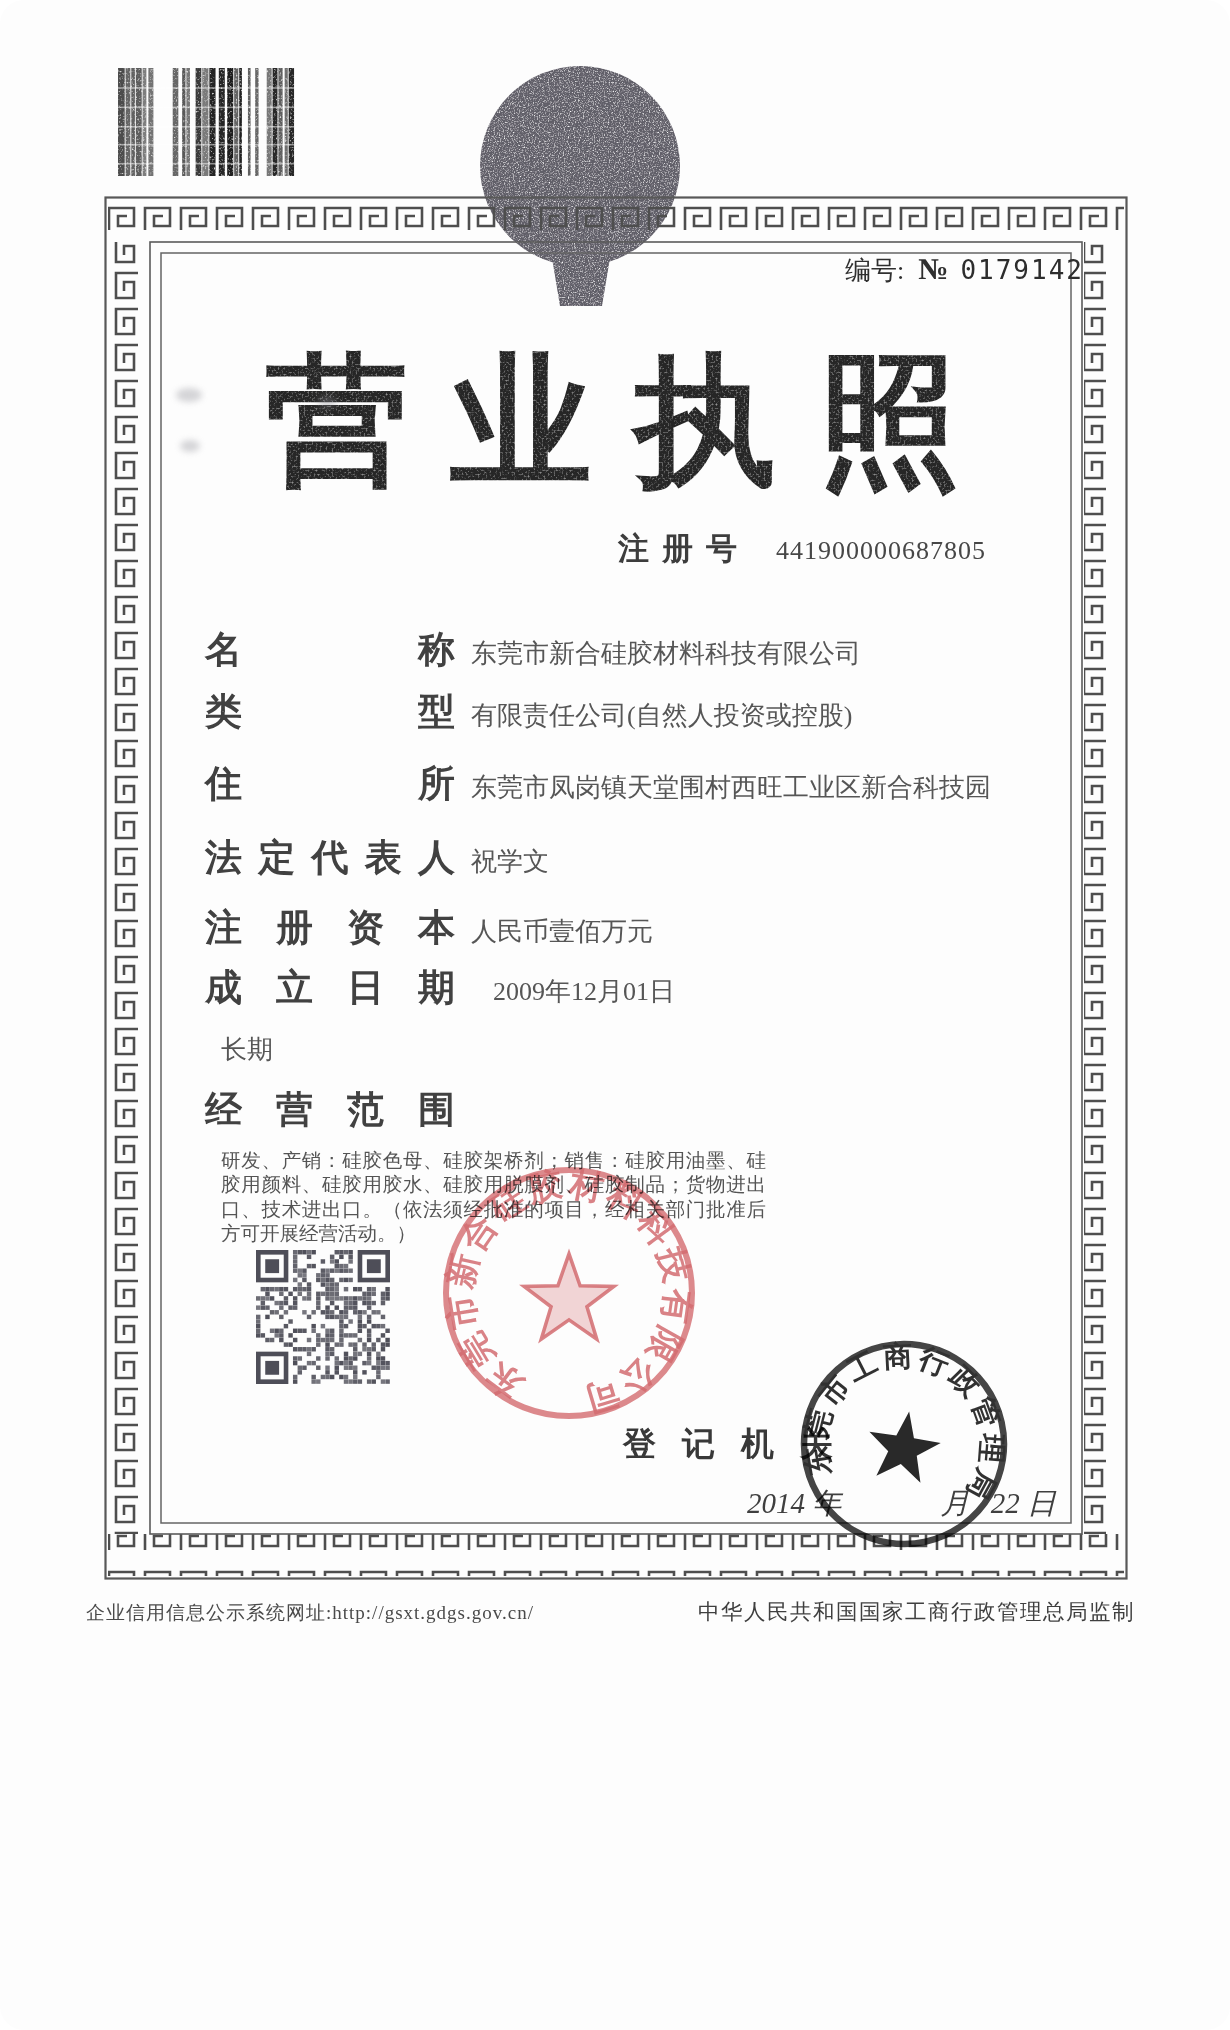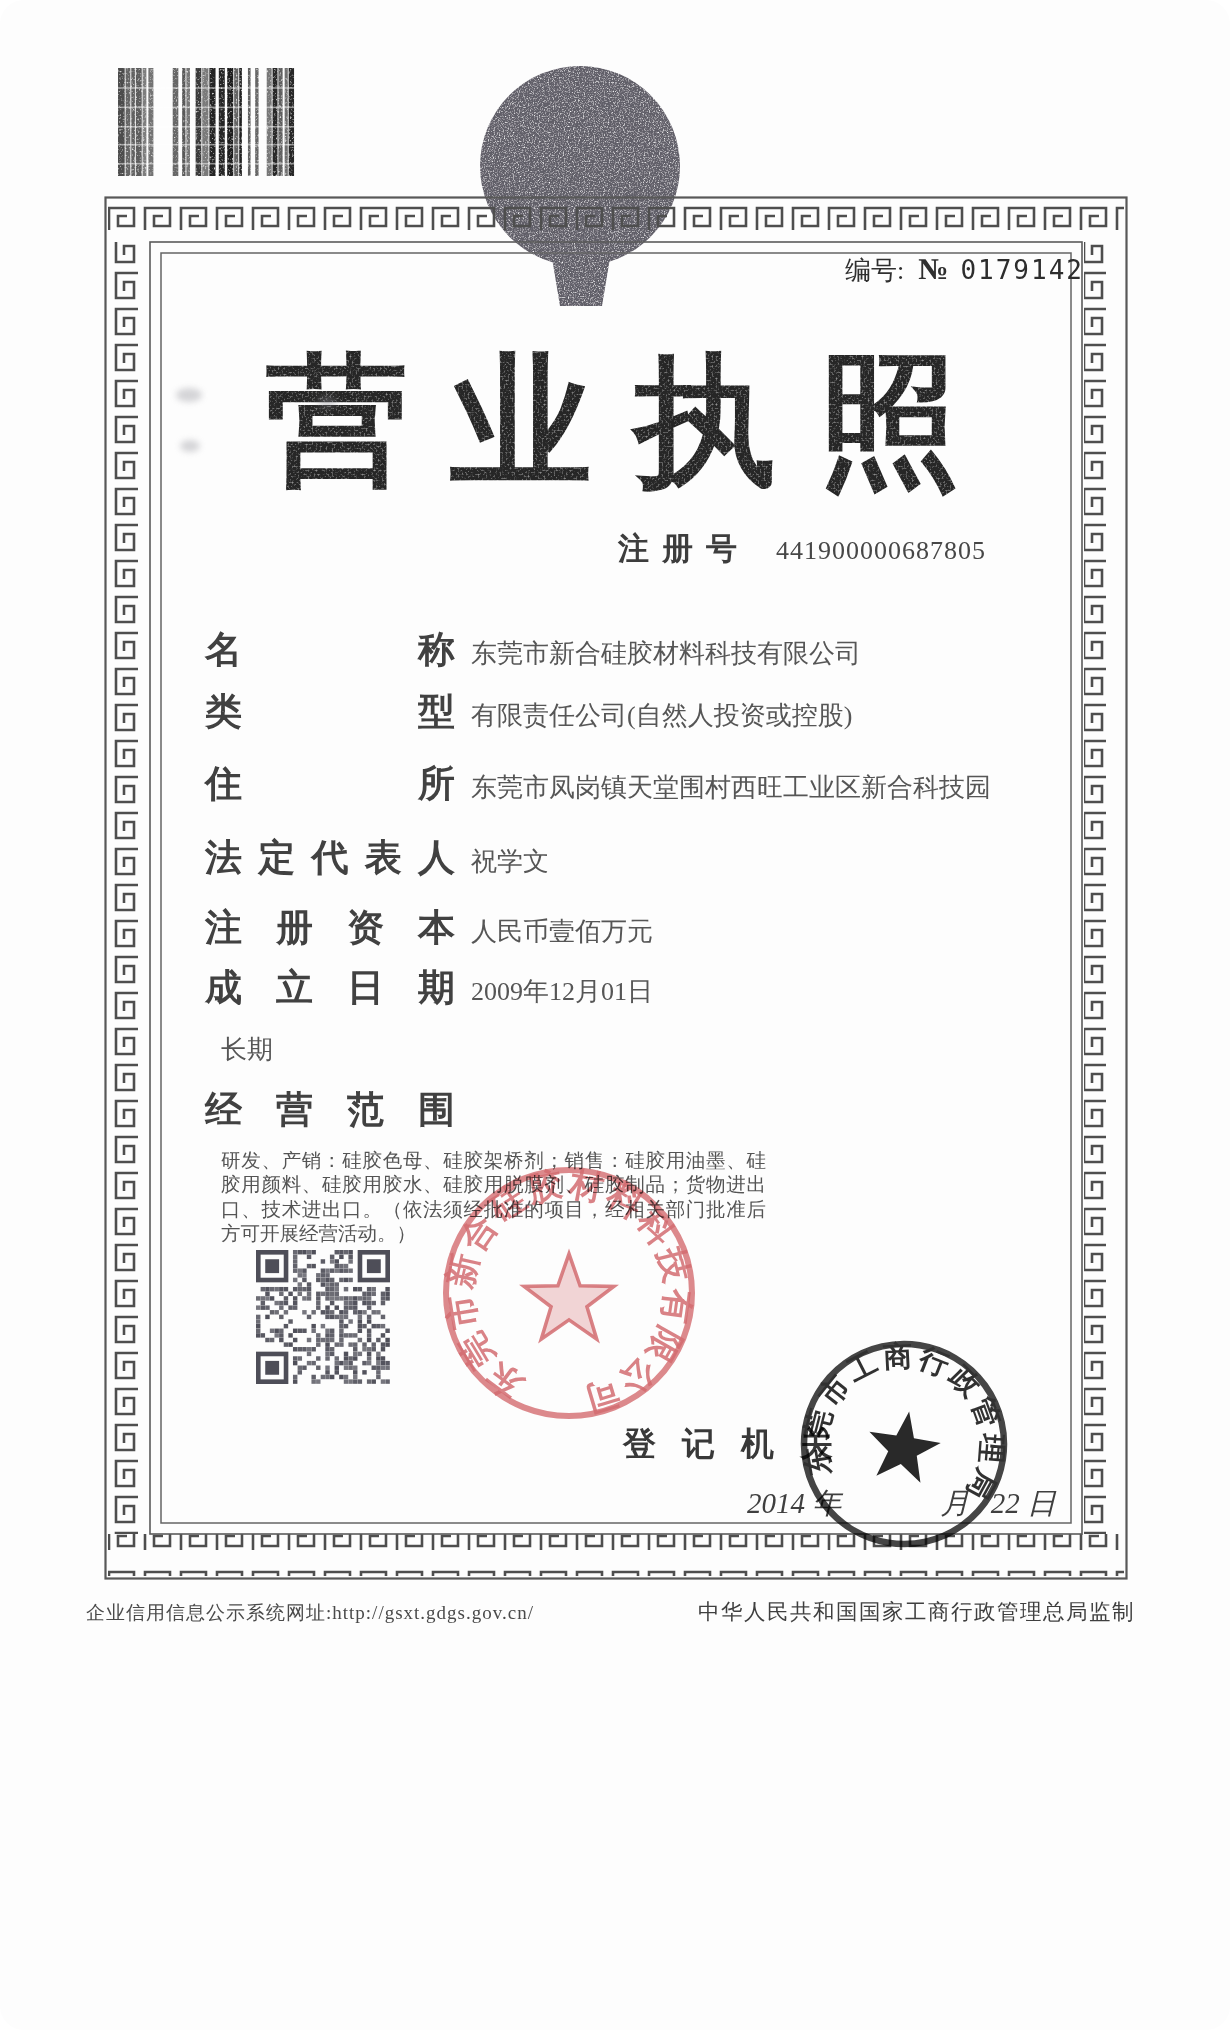--- a/index.html
+++ b/index.html
@@ -172,21 +172,21 @@
     <div class="val">东莞市凤岗镇天堂围村西旺工业区新合科技园</div>
   </div>
   <div class="row" style="top:838px;">
     <div class="lbl">法定代表人</div>
     <div class="val">祝学文</div>
   </div>
   <div class="row" style="top:908px;">
     <div class="lbl">注册资本</div>
     <div class="val">人民币壹佰万元</div>
   </div>
-  <div class="row" style="top:968px;">
+  <div class="row" style="top:968px;gap:22px;">
     <div class="lbl">成立日期</div>
     <div class="val">2009年12月01日</div>
   </div>
   <div class="row" style="top:1032px;">
     <div class="val">长期</div>
   </div>
   <div class="row row-scope" style="top:1090px;">
     <div class="lbl">经营范围</div>
     <div class="val">研发、产销：硅胶色母、硅胶架桥剂；销售：硅胶用油墨、硅胶用颜料、硅胶用胶水、硅胶用脱膜剂、硅胶制品；货物进出口、技术进出口。（依法须经批准的项目，经相关部门批准后方可开展经营活动。）</div>
   </div>

